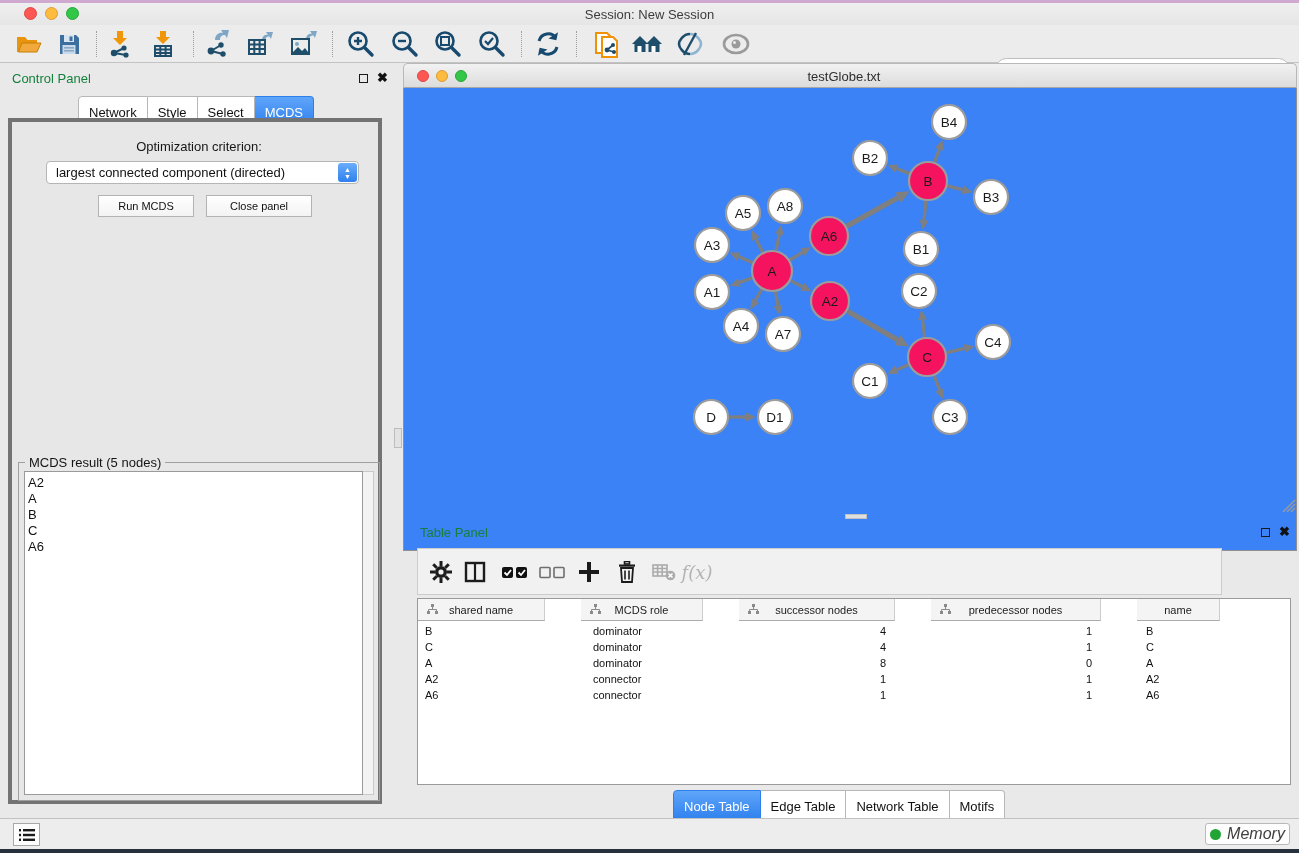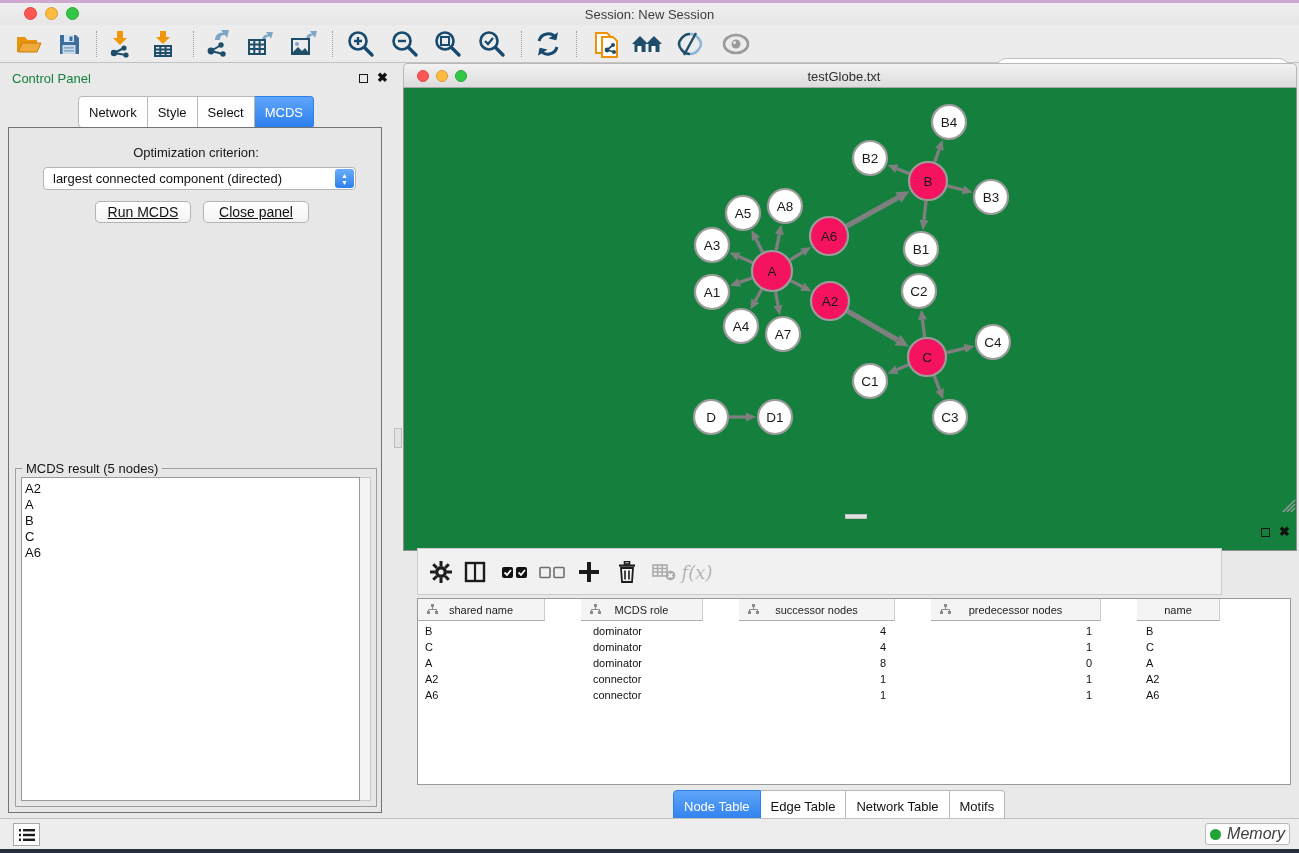--- a/index.html
+++ b/index.html
@@ -42,52 +42,52 @@
   #cp-close { position:absolute; left:377px; top:73px; }
   .seg-row { position:absolute; display:flex; }
   #cp-tabs { left:78px; top:96px; }
   .seg-btn { height:21px; background:#fff; border:1px solid #b7b7b7; border-left:none;
              font-size:13px; color:#111; display:flex; align-items:center; justify-content:center;
              padding:15px 10px; }
   .seg-btn:first-child { border-left:1px solid #b7b7b7; border-radius:4px 0 0 4px; }
   .seg-btn:last-child { border-radius:0 4px 4px 0; }
   .seg-btn.active { background:linear-gradient(#5fa5f9,#2d7fee); border-color:#2d7fee; color:#fff; }
   #cp-body { position:absolute; left:8px; top:118px; width:374px; height:686px;
-             background:#e7e7e7; border:1px solid #737373;margin-top:9px; }
+             background:#e7e7e7; border:4px solid #737373; }
   #opt-label { position:absolute; left:0; width:374px; top:17px; text-align:center;
                font-size:13px; color:#161616; }
   #opt-select { position:absolute; left:34px; top:39px; width:313px; height:23px; background:#fff;
                 border:1px solid #b5b5b5; border-radius:4px; font-size:13px; color:#111;
                 display:flex; align-items:center; padding-left:9px; }
   .stepper { position:absolute; right:1px; top:1px; width:19px; height:19px; border-radius:3px;
              background:linear-gradient(#6aadfa,#2e80ee); color:#fff; font-size:7px;
              display:flex; flex-direction:column; align-items:center; justify-content:center; line-height:7px;}
-  .btn { background:linear-gradient(#ffffff,#f3f3f3); border:1px solid #b3b3b3; border-radius:5px;
-         font-size:14px; color:#111; display:inline-flex; align-items:center; justify-content:center;text-decoration:underline; }
+  .btn { background:linear-gradient(#ffffff,#f3f3f3); border:1px solid #b3b3b3; border-radius:0;
+         font-size:11px; color:#111; display:inline-flex; align-items:center; justify-content:center; }
   #run-btn { position:absolute; left:86px; top:73px; width:96px; height:22px; }
   #closep-btn { position:absolute; left:194px; top:73px; width:106px; height:22px; }
   #result-box { position:absolute; left:6px; top:340px; width:362px; height:339px;
                 border:1px solid #9f9f9f; }
   #result-legend { position:absolute; left:6px; top:-8px; background:#e7e7e7; padding:0 4px;
                    font-size:13px; color:#141414; }
   #mcds-list { position:absolute; left:5px; top:8px; right:16px; bottom:5px; background:#fff;
                border:1px solid #9a9a9a; font-size:13px; color:#111; padding:3px 0 0 3px; }
   #mcds-scroll { position:absolute; top:8px; right:5px; bottom:5px; width:11px; background:#f3f3f3;
                  border:1px solid #c9c9c9; border-left:none; }
   .mcds-item { line-height:16px; }
 
   
   #net-titlebar { position:absolute; left:403px; top:63px; width:894px; height:25px;
                   background:linear-gradient(#f2f2f2,#dcdcdc); border:1px solid #b9b9b9;
                   border-bottom:1px solid #a8a8a8; border-radius:5px 5px 0 0; }
   #net-lights { position:absolute; left:13px; top:6px; display:flex; gap:7px; }
   .slight { width:12px; height:12px; border-radius:50%; }
   #net-title { position:absolute; left:0; right:12px; top:5px; text-align:center; font-size:13px; color:#2e2e2e; }
   #net-canvas { position:absolute; left:403px; top:88px; width:894px; height:463px;
-                background:#15803d; border:1px solid #8f8f8f; border-top:none; }
+                background:#3b82f6; border:1px solid #8f8f8f; border-top:none; }
   #graph { position:absolute; left:0; top:0; }
   .grip-v { position:absolute; left:394px; top:428px; width:8px; height:20px;
             background:#e2e2e2; border:1px solid #bdbdbd; }
   .grip-h { position:absolute; left:845px; top:514px; width:22px; height:5px;
             background:#e0e0e0; border:1px solid #c2c2c2; }
   #net-resize { position:absolute; left:1282px; top:499px; width:14px; height:13px; }
 
   
   #tp-title { position:absolute; left:420px; top:525px; }
   #tp-float { position:absolute; left:1261px; top:528px; }

